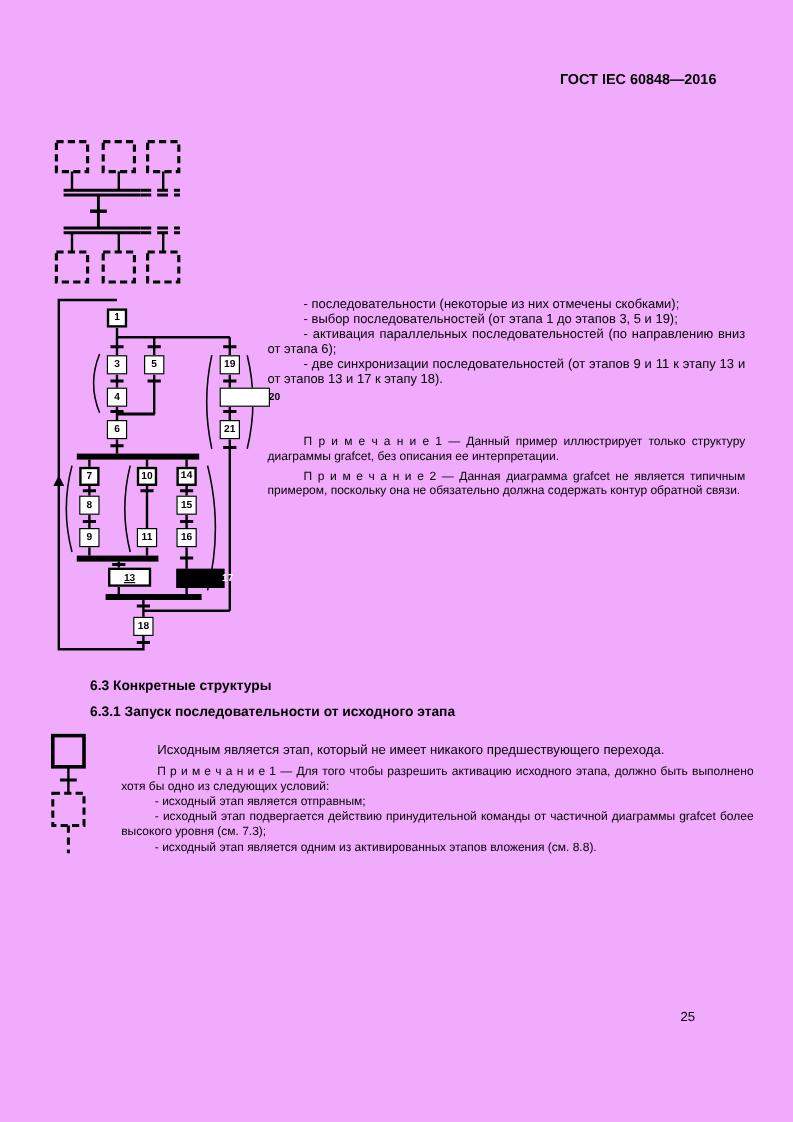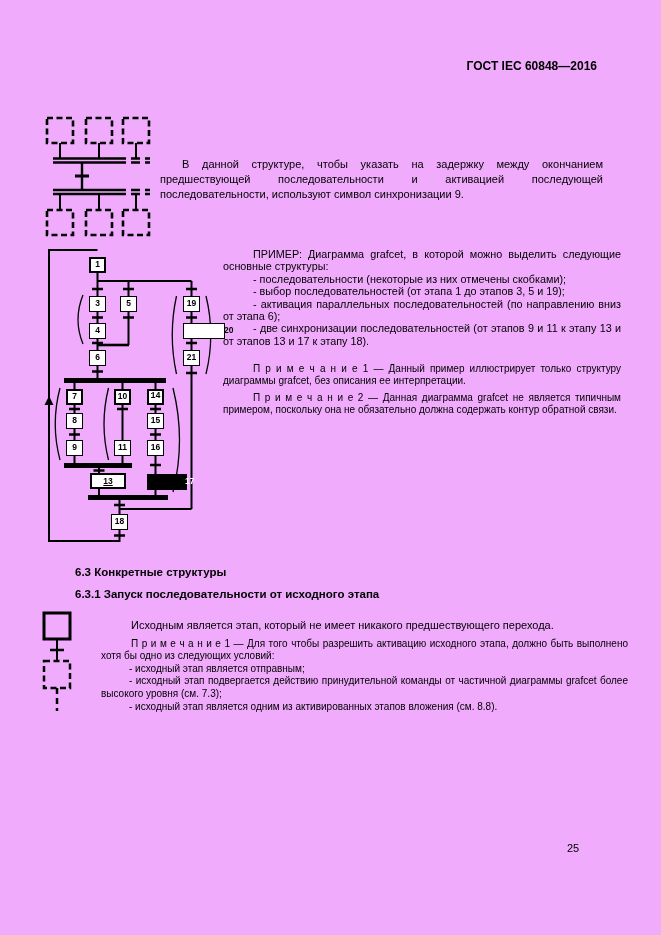--- a/index.html
+++ b/index.html
@@ -59,23 +59,20 @@
       <g stroke="#000">
         <path d="M9 44.5 H73 M9 48.5 H73" stroke-width="2.6"></path>
         <path d="M73 44.5 H106 M73 48.5 H106" stroke-width="2.4" stroke-dasharray="9 5"></path>
         <path d="M9 76 H73 M9 80 H73" stroke-width="2.6"></path>
         <path d="M73 76 H106 M73 80 H106" stroke-width="2.4" stroke-dasharray="9 5"></path>
       </g>
       <path d="M31 62 H45" stroke="#000" stroke-width="3"></path>
     </svg>
   </div>
 
-  <div class="abs body" style="left:160px;top:157px;width:443px;">
-    <p class="indent1">В данной структуре, чтобы указать на задержку между окончанием предшествующей последовательности и активацией последующей последовательности, используют символ синхронизации 9.</p>
-  </div>
 
   <div class="abs" style="left:10px;top:247px;width:215px;height:302px;">
     <svg width="215" height="302" viewBox="0 0 215 302">
       <g stroke="#000" fill="none">
         <path stroke-width="2" d="M87.5 26 V34 M87.5 34 H181.5
           M87.5 34 V50 M118.5 34 V50 M181.5 34 V50
           M87.5 65 V77 M181.5 65 V77
           M118.5 65 V98
           M87.5 92 V104 M181.5 92 V104
           M87.5 119 V131
@@ -136,21 +133,20 @@
     <div class="step" style="left:137px;top:166px;">15</div>
     <div class="step" style="left:56px;top:193px;">9</div>
     <div class="step" style="left:104px;top:193px;">11</div>
     <div class="step" style="left:137px;top:193px;">16</div>
     <div class="step wide" style="left:80px;top:226px;">13</div>
     <div class="step filled" style="left:137px;top:227px;padding-left:36px;">17</div>
     <div class="step" style="left:101px;top:267px;">18</div>
   </div>
 
   <div class="abs ex" style="left:223px;top:248px;width:398px;">
-    <p>ПРИМЕР: Диаграмма grafcet, в которой можно выделить следующие основные структуры:</p>
     <p>- последовательности (некоторые из них отмечены скобками);</p>
     <p>- выбор последовательностей (от этапа 1 до этапов 3, 5 и 19);</p>
     <p>- активация параллельных последовательностей (по направлению вниз от этапа 6);</p>
     <p>- две синхронизации последовательностей (от этапов 9 и 11 к этапу 13 и от этапов 13 и 17 к этапу 18).</p>
   </div>
 
   <div class="abs note" style="left:223px;top:363px;width:398px;">
     <p>П р и м е ч а н и е  1 — Данный пример иллюстрирует только структуру диаграммы grafcet, без описания ее интерпретации.</p>
   </div>
   <div class="abs note" style="left:223px;top:392px;width:398px;">

